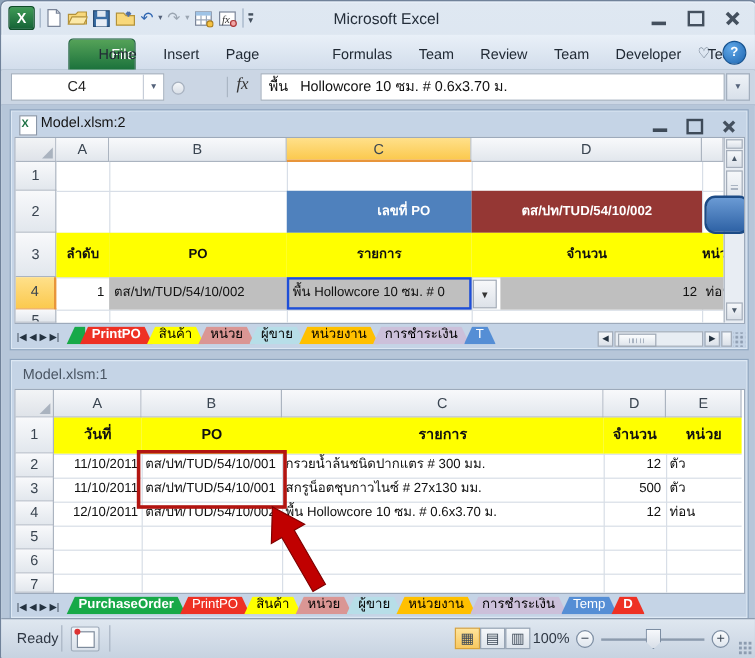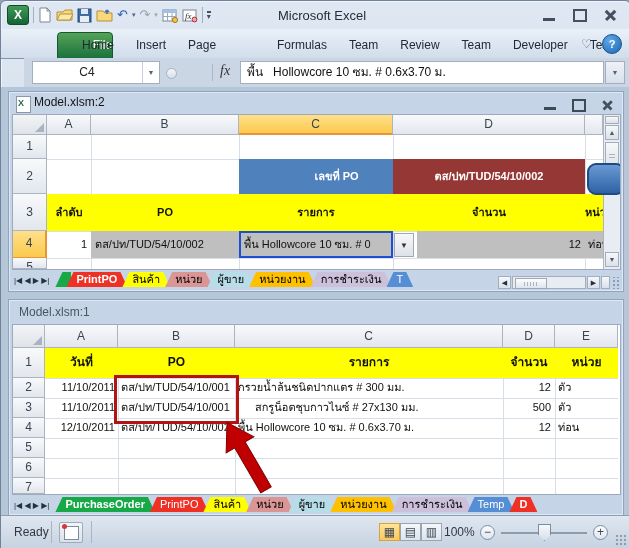--- a/index.html
+++ b/index.html
@@ -29,21 +29,21 @@
   .filetab{position:absolute;left:8px;top:3px;width:54px;height:26px;border-radius:4px 4px 0 0;
            background:linear-gradient(#55a258,#19703b);border:1px solid #125930;color:#fff;font-weight:normal;
            font-size:12px;text-align:right;line-height:25px;margin-left:48px;}
   .rtabs{position:absolute;left:70px;top:3px;height:26px;display:flex;}
   .rtab{padding:0 11px;font-size:12px;color:#212a35;line-height:26px;}
   .rib-right{position:absolute;right:8px;top:5px;display:flex;gap:10px;align-items:center;}
   .heart{font-size:12px;color:#5a6a7d;}
   .helpbtn{width:18px;height:18px;border-radius:50%;background:radial-gradient(circle at 35% 30%,#5fa7e8,#1e66b0);
            color:#fff;font-weight:bold;font-size:11px;text-align:center;line-height:18px;border:1px solid #15528f;}
   
-  .fbar{position:absolute;top:57px;left:0;right:0;height:29px;background:#cbd6e4;border-bottom:1px solid #98a6b8;margin-left:23px;}
+  .fbar{position:absolute;top:57px;left:0;right:0;height:29px;background:#cbd6e4;border-bottom:1px solid #98a6b8;}
   .namebox{position:absolute;left:8px;top:3px;width:126px;height:21px;background:#fff;border:1px solid #a3afbe;
            font-size:12px;color:#222;}
   .namebox .nv{position:absolute;left:0;right:18px;text-align:center;line-height:21px;}
   .namebox .na{position:absolute;right:0;top:0;width:16px;height:100%;border-left:1px solid #c6cdd8;
                text-align:center;font-size:7px;color:#54627a;line-height:21px;}
   .fdot{position:absolute;left:142px;top:10px;width:9px;height:9px;border-radius:50%;
         background:linear-gradient(#f5f7f9,#d9dfe7);border:1px solid #a8b2c0;}
   .fxlab{position:absolute;left:196px;top:5px;font-family:"Liberation Serif",serif;font-style:italic;
          font-size:14px;color:#333;}
   .fsep{position:absolute;left:188px;top:6px;width:1px;height:17px;background:#aab6c4;}
@@ -323,21 +323,21 @@
         <div class="cell ycell" style="left:542px;top:23px;width:63px;height:30px;line-height:29px;font-size:12px;">หน่วย</div>
 
         <div class="cell" style="left:32px;top:53px;width:73px;height:20px;line-height:19px;text-align:right;padding-right:3px;">11/10/2011</div>
         <div class="cell" style="left:105px;top:53px;width:117px;height:20px;line-height:19px;padding-left:3px;">ตส/ปท/TUD/54/10/001</div>
         <div class="cell" style="left:222px;top:53px;width:268px;height:20px;line-height:19px;padding-left:3px;">กรวยน้ำล้นชนิดปากแตร # 300 มม.</div>
         <div class="cell" style="left:490px;top:53px;width:52px;height:20px;line-height:19px;text-align:right;padding-right:4px;">12</div>
         <div class="cell" style="left:542px;top:53px;width:63px;height:20px;line-height:19px;padding-left:3px;">ตัว</div>
 
         <div class="cell" style="left:32px;top:73px;width:73px;height:20px;line-height:19px;text-align:right;padding-right:3px;">11/10/2011</div>
         <div class="cell" style="left:105px;top:73px;width:117px;height:20px;line-height:19px;padding-left:3px;">ตส/ปท/TUD/54/10/001</div>
-        <div class="cell" style="left:222px;top:73px;width:268px;height:20px;line-height:19px;padding-left:20px;">สกรูน็อตชุบกาวไนซ์ # 27x130 มม.</div>
+        <div class="cell" style="left:222px;top:73px;width:268px;height:20px;line-height:19px;padding-left:3px;">สกรูน็อตชุบกาวไนซ์ # 27x130 มม.</div>
         <div class="cell" style="left:490px;top:73px;width:52px;height:20px;line-height:19px;text-align:right;padding-right:4px;">500</div>
         <div class="cell" style="left:542px;top:73px;width:63px;height:20px;line-height:19px;padding-left:3px;">ตัว</div>
 
         <div class="cell" style="left:32px;top:93px;width:73px;height:20px;line-height:19px;text-align:right;padding-right:3px;">12/10/2011</div>
         <div class="cell" style="left:105px;top:93px;width:117px;height:20px;line-height:19px;padding-left:3px;">ตส/ปท/TUD/54/10/002</div>
         <div class="cell" style="left:222px;top:93px;width:268px;height:20px;line-height:19px;padding-left:3px;">พื้น Hollowcore 10 ซม. # 0.6x3.70 ม.</div>
         <div class="cell" style="left:490px;top:93px;width:52px;height:20px;line-height:19px;text-align:right;padding-right:4px;">12</div>
         <div class="cell" style="left:542px;top:93px;width:63px;height:20px;line-height:19px;padding-left:3px;">ท่อน</div>
 
         <div class="redrect" style="left:101px;top:50px;width:119px;height:43px;"></div>

